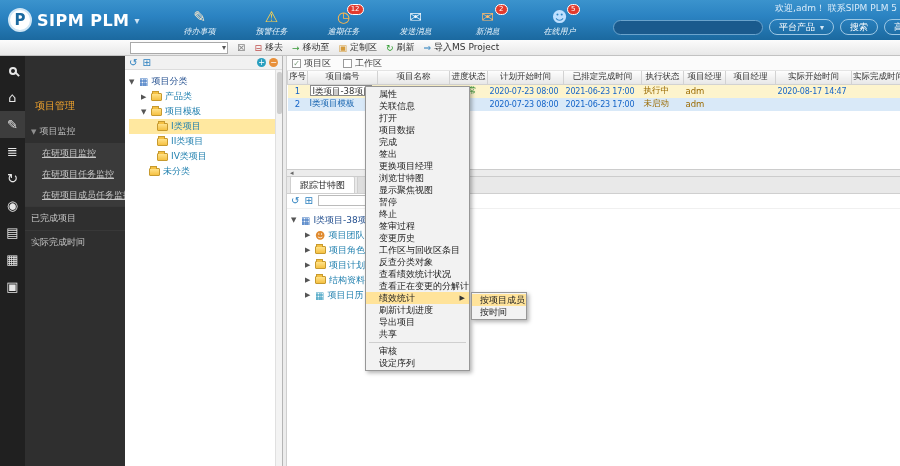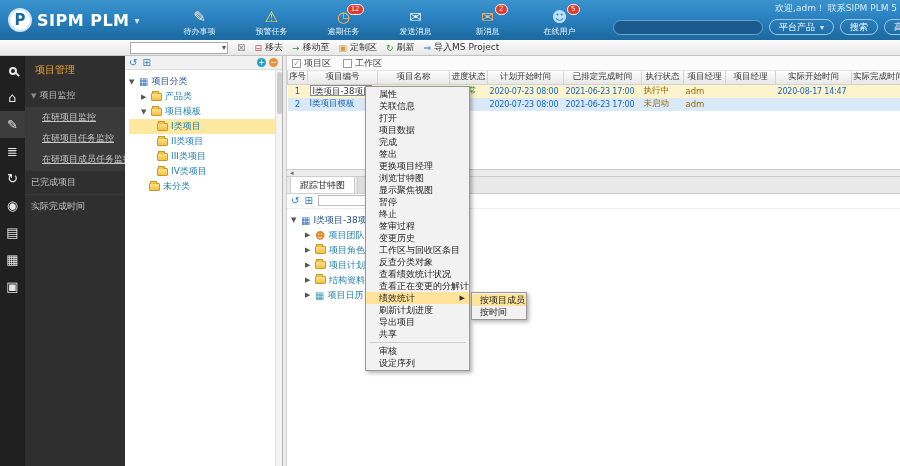--- a/index.html
+++ b/index.html
@@ -13,21 +13,21 @@
   .topbar-main { display:flex; align-items:center; height:100%; }
   .brand { display:flex; align-items:center; gap:5px; padding:0 10px 0 8px; cursor:pointer; }
   .logo-circle { width:24px; height:24px; border-radius:50%; background:#fff; color:#1b699f; font-weight:bold; display:flex; align-items:center; justify-content:center; font-size:15px; border:2px solid #cfe6f5; }
   .brand-text { color:#fff; font-size:16px; font-weight:bold; letter-spacing:.5px; }
   .brand-caret { color:#cfe4f4; font-size:10px; }
   .quick-icons { display:flex; gap:24px; margin-left:26px; margin-top:6px; }
   .qicon { position:relative; width:48px; text-align:center; color:#eaf4fb; font-size:8px; cursor:pointer; }
   .qicon .glyph { display:block; font-size:15px; line-height:16px; }
   .badge { position:absolute; top:-5px; right:4px; background:#e23b2e; color:#fff; font-size:7px; border-radius:7px; padding:0 3px; line-height:9px; border:1px solid #fff; }
   .badge:empty { display:none; }
-  .qlabel { display:block; margin-top:1px; white-space:nowrap; }
+  .qlabel { display:block; margin-top:1px; white-space:nowrap;font-style:italic; }
   .search-area { margin-left:auto; display:flex; align-items:center; gap:6px; margin-top:14px; overflow:hidden; }
   .search-input { width:150px; height:15px; border-radius:8px; border:1px solid #6aa3cc; background:#1a5a8d; outline:none; color:#fff; font-size:9px; padding:0 6px; }
   .pill { height:16px; border:1px solid #9cc7e4; border-radius:9px; color:#fff; font-size:9px; padding:0 9px; display:flex; align-items:center; gap:5px; cursor:pointer; white-space:nowrap; }
   .pill .caret { font-size:8px; color:#d6e9f7; }
   .pill-more { margin-right:-22px; }
 
   
   .toolbar2 { height:16px; background:linear-gradient(#fcfcfc,#e8e8e8); border-bottom:1px solid #c2c2c2; display:flex; align-items:center; font-size:9px; color:#333; gap:9px; padding-left:130px; }
   .combo { width:98px; height:12px; background:#fff; border:1px solid #a9a9a9; position:relative; }
   .combo .caret { position:absolute; right:1px; top:0; font-size:8px; color:#555; }
@@ -37,21 +37,21 @@
 
   
   .content { display:flex; height:410px; }
   .rail { width:25px; background:#202020; display:flex; flex-direction:column; align-items:center; padding-top:1px; }
   .rail-item { width:25px; height:27px; display:flex; align-items:center; justify-content:center; color:#e6e6e6; font-size:13px; cursor:pointer; }
   .rail-item.active { background:#3d3d3d; }
   .mag { width:8px; height:8px; border:2px solid #e6e6e6; border-radius:50%; position:relative; }
   .mag::after { content:""; position:absolute; width:6px; height:2px; background:#e6e6e6; transform:rotate(45deg); right:-5px; bottom:-2px; }
 
   .sidebar { width:100px; background:#2f2f2f; color:#c6c6c6; font-size:9px; }
-  .sb-title { color:#f0a32e; padding:7px 4px 8px 10px; font-size:10px; }
+  .sb-title { color:#f0a32e; padding:7px 4px 8px 10px; font-size:10px;margin-top:36px; }
   .sb-group-hdr { padding:4px 4px 5px 6px; color:#bdbdbd; cursor:pointer; }
   .sb-group-hdr .tri { color:#8f8f8f; font-size:7px; margin-right:3px; }
   .sb-sub { background:#3a3a3a; }
   .sb-sub-item { padding:4px 2px 4px 17px; cursor:pointer; white-space:nowrap; overflow:hidden;text-decoration:underline; }
   .sb-item { padding:5px 4px 5px 6px; cursor:pointer; border-top:1px solid #383838; }
 
   .treepanel { width:158px; background:#fff; border-right:1px solid #b5b5b5; position:relative; font-size:9px; }
   .minibar { height:14px; background:#f1f1f1; border-bottom:1px solid #dcdcdc; display:flex; align-items:center; padding:0 4px; gap:5px; }
   .mb-ic { color:#2a7fbe; font-size:10px; cursor:pointer; }
   .mb-right { margin-left:auto; display:flex; gap:3px; }
@@ -267,24 +267,20 @@
           <span class="folder"></span>
           <span>项目模板</span>
         </div>
         <div class="tnode selected" style="padding-left:28px">
           <span class="folder"></span>
           <span>I类项目</span>
         </div>
         <div class="tnode" style="padding-left:28px">
           <span class="folder"></span>
           <span>II类项目</span>
-        </div>
-        <div class="tnode" style="padding-left:28px">
-          <span class="folder"></span>
-          <span>III类项目</span>
         </div>
         <div class="tnode" style="padding-left:28px">
           <span class="folder"></span>
           <span>IV类项目</span>
         </div>
         <div class="tnode" style="padding-left:20px">
           <span class="folder"></span>
           <span>未分类</span>
         </div>
       </div>

